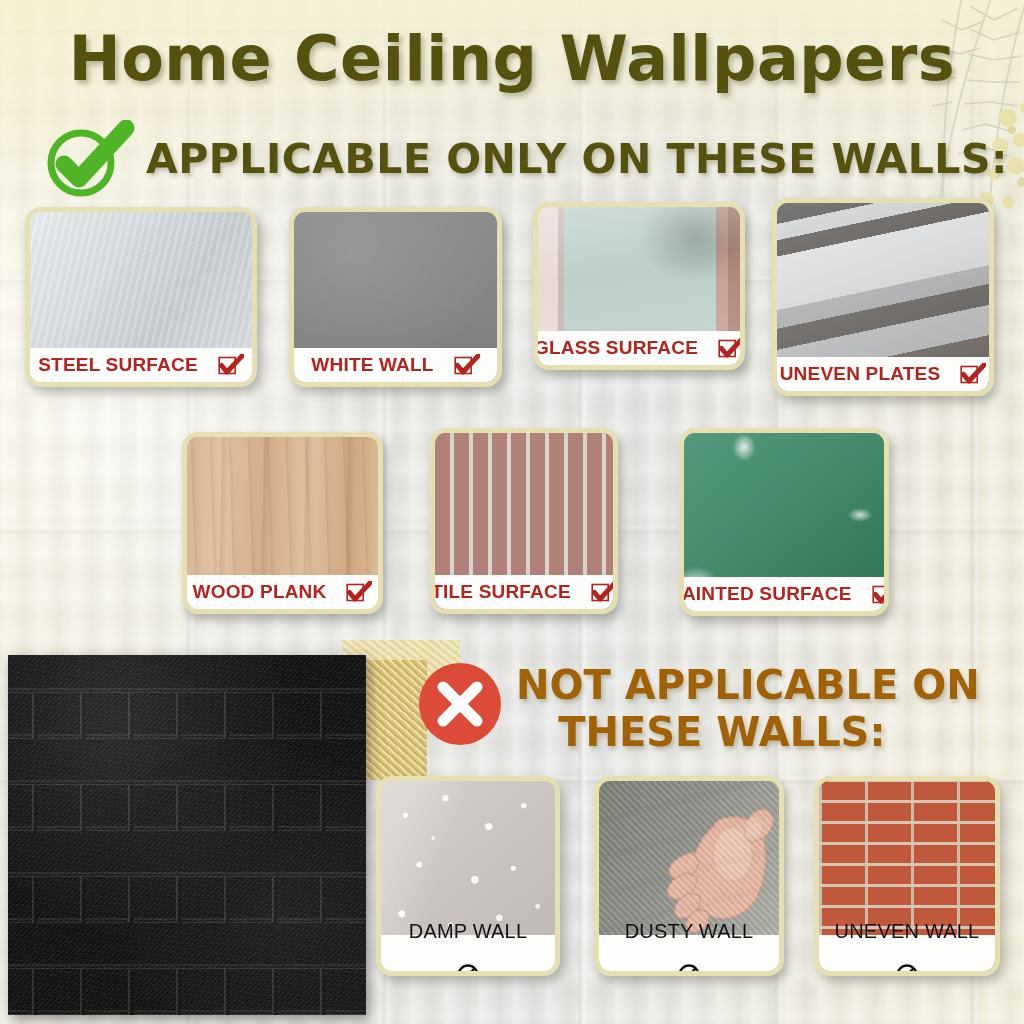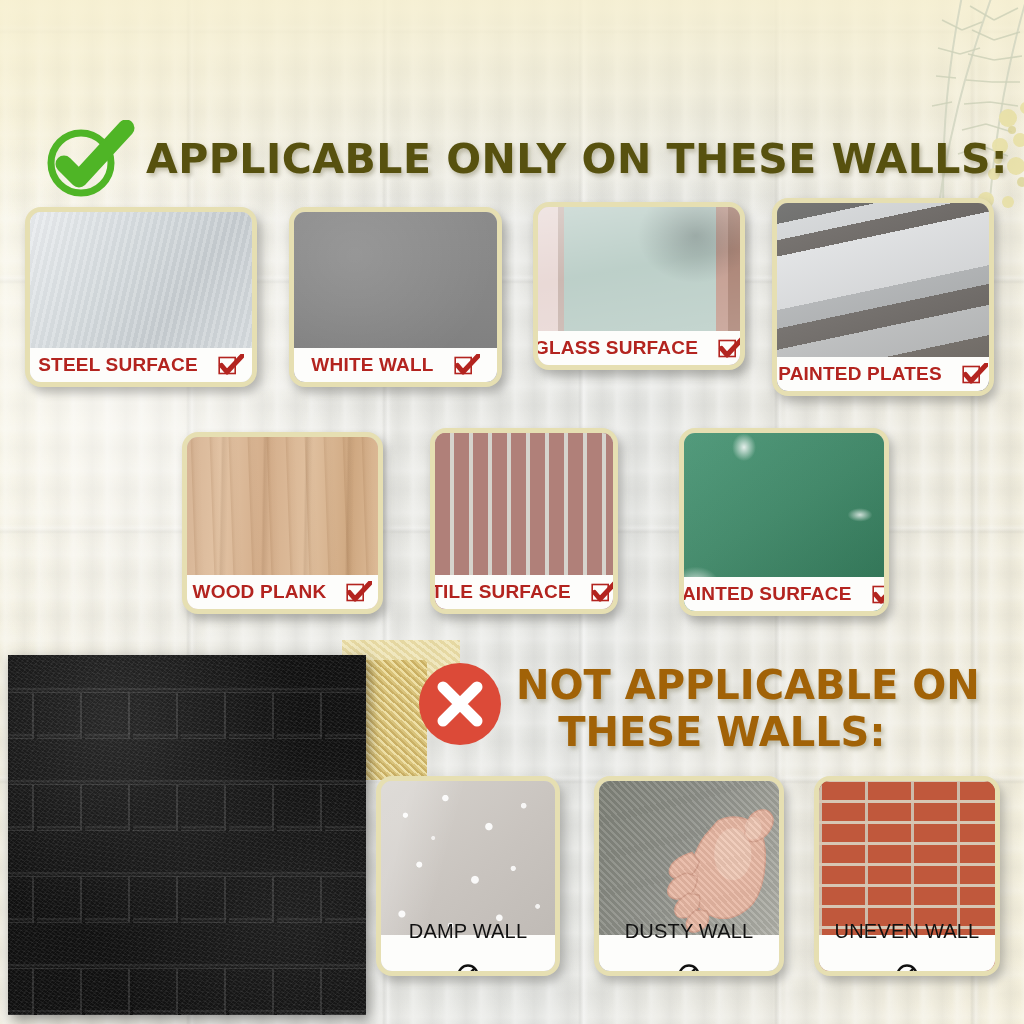--- a/index.html
+++ b/index.html
@@ -349,20 +349,21 @@
           <circle cx="214" cy="212" r="6"></circle>
       </g>
       <g fill="#d8cf8a" opacity=".8">
         <circle cx="218" cy="140" r="4"></circle>
           <circle cx="204" cy="170" r="4"></circle>
         <circle cx="228" cy="192" r="5"></circle>
       </g>
     </svg>
   </div>
 
+  <div class="title">Home Ceiling Wallpapers</div>
 
   <div class="applicable-row">
     <span class="check-circle-icon">
       <svg viewBox="0 0 96 78" xmlns="http://www.w3.org/2000/svg">
         <circle cx="41" cy="43" r="30" fill="none" stroke="#4fb526" stroke-width="7"></circle>
         <path d="M24 44 L39 59 L86 8" fill="none" stroke="#4fb526" stroke-width="17" stroke-linecap="round" stroke-linejoin="round"></path>
       </svg>
     </span>
     <span class="applicable-text">APPLICABLE ONLY ON THESE WALLS:</span>
   </div>
@@ -402,21 +403,21 @@
           <rect x="1.2" y="3.5" width="16" height="16" fill="none" stroke="#b3241f" stroke-width="1.6"></rect>
           <path d="M3.5 11.5 L9 18 L24.5 1.5" fill="none" stroke="#b3241f" stroke-width="5" stroke-linecap="round" stroke-linejoin="round"></path>
         </svg>
       </span>
     </div>
   </div>
 
   <div class="tile" style="left:772px; top:198px; width:222px; height:198px;">
     <div class="tile-photo ph-plastic"></div>
     <div class="tile-label ok">
-      <span class="tile-label-text">PAINTED PLATES</span>
+      <span class="tile-label-text">UNEVEN PLATES</span>
       <span class="check-mark-icon">
         <svg viewBox="0 0 26 22" xmlns="http://www.w3.org/2000/svg">
           <rect x="1.2" y="3.5" width="16" height="16" fill="none" stroke="#b3241f" stroke-width="1.6"></rect>
           <path d="M3.5 11.5 L9 18 L24.5 1.5" fill="none" stroke="#b3241f" stroke-width="5" stroke-linecap="round" stroke-linejoin="round"></path>
         </svg>
       </span>
     </div>
   </div>
 
   <div class="tile" style="left:182px; top:432px; width:201px; height:182px;">

